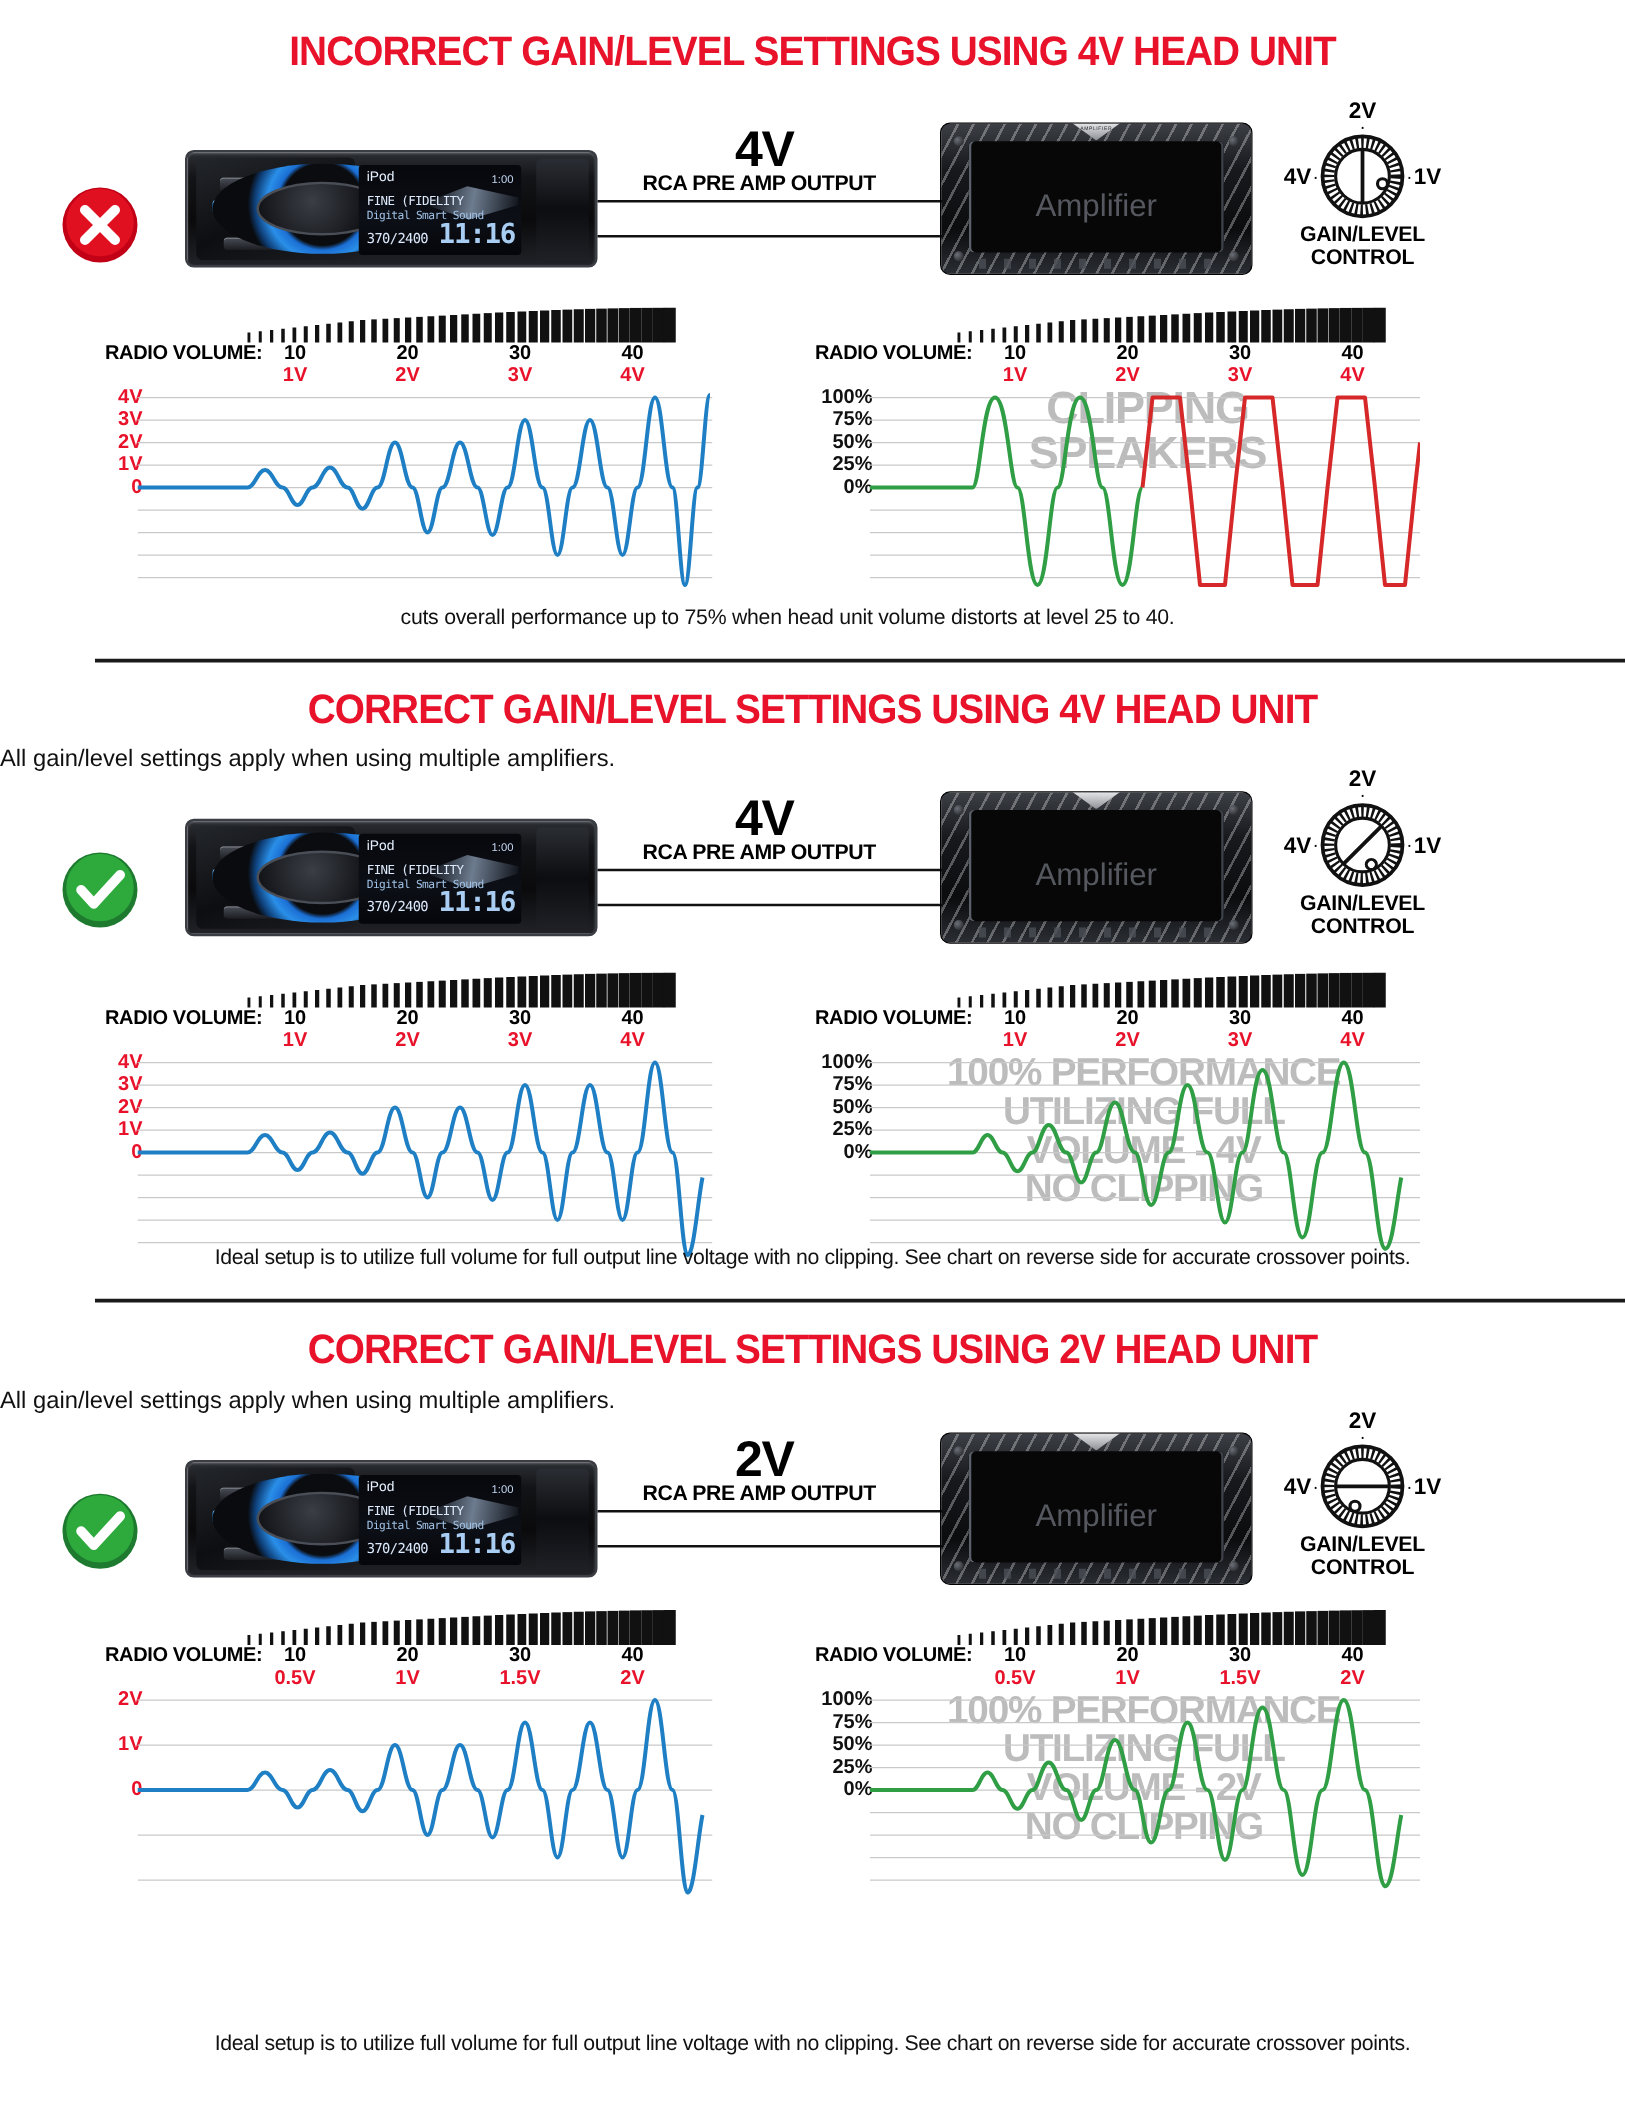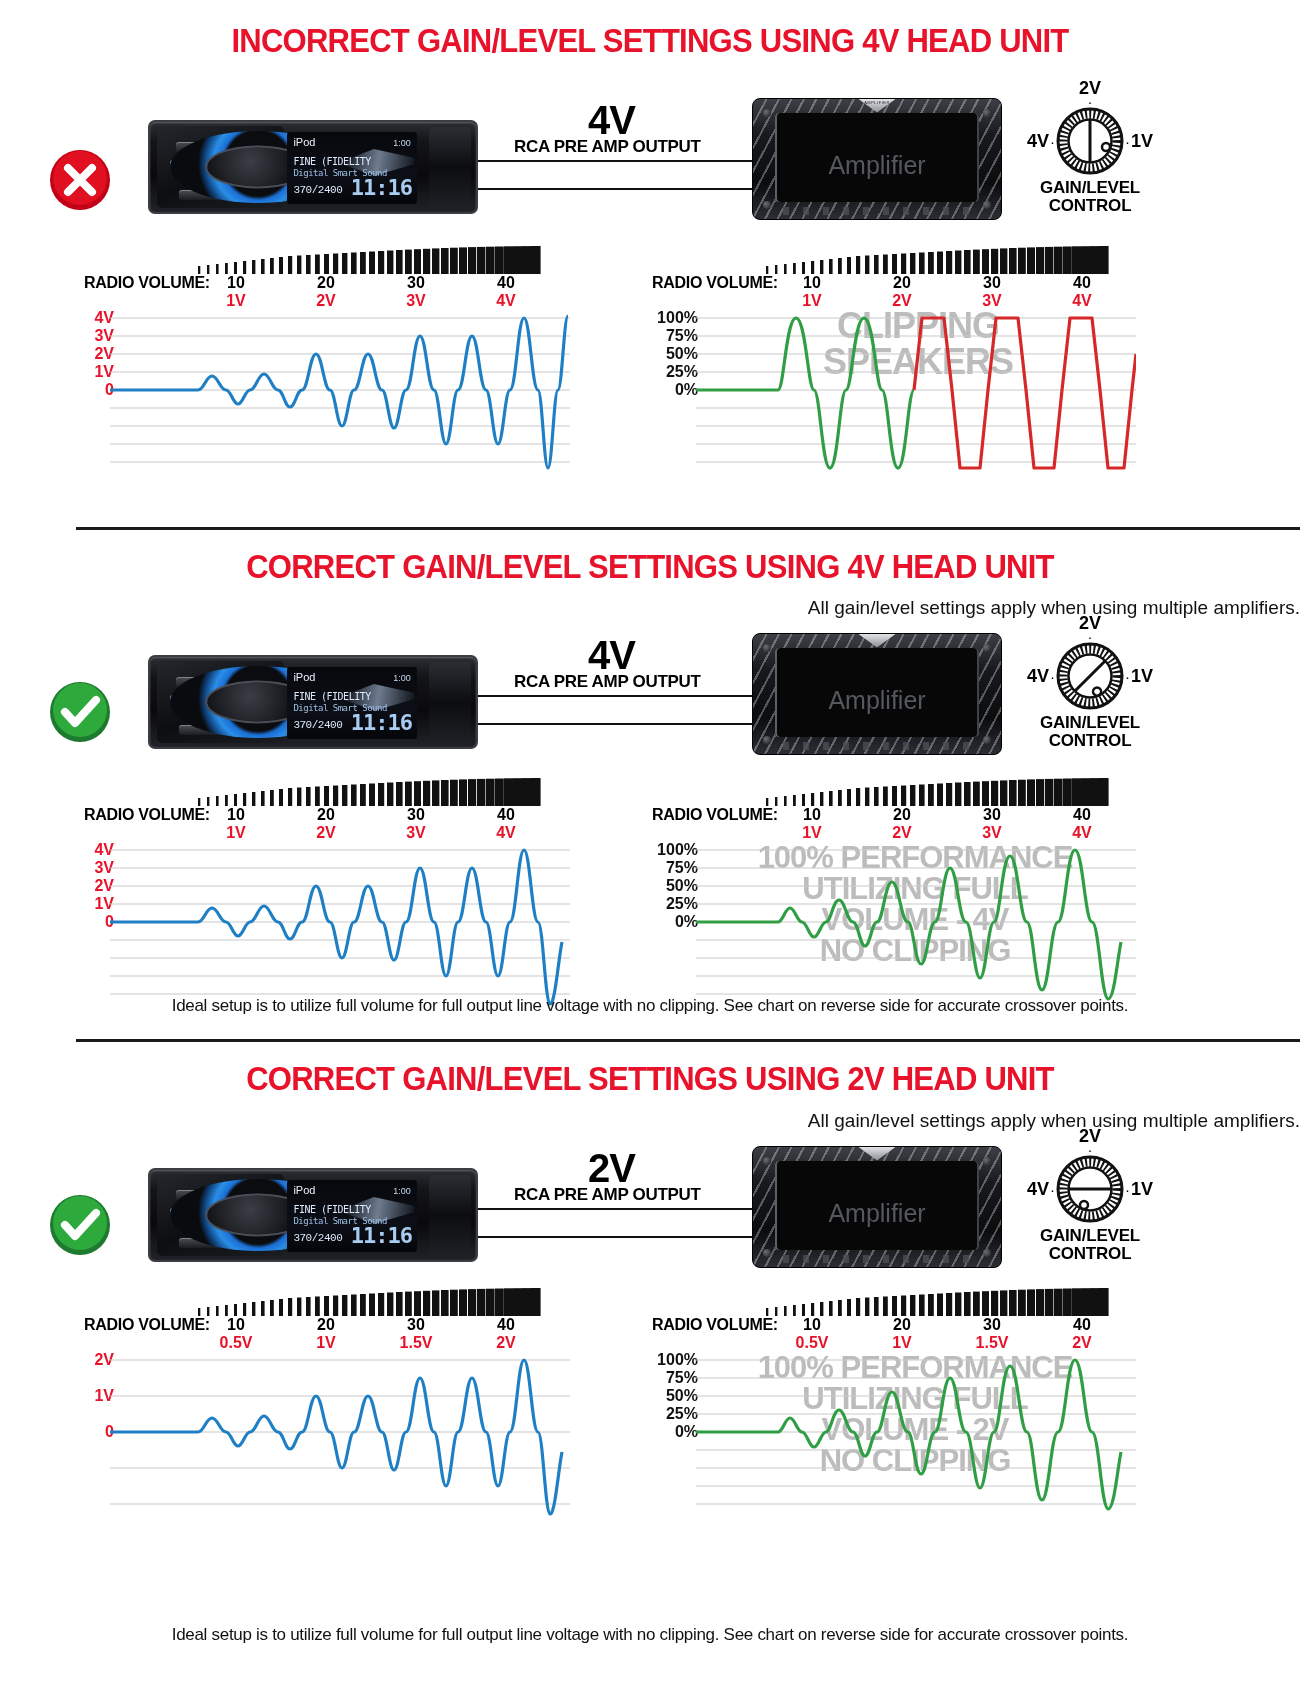--- a/index.html
+++ b/index.html
@@ -16,21 +16,21 @@
   .section-title {
     text-align: center;
     color: #e8122a;
     font-weight: bold;
     font-size: 33px;
     letter-spacing: -0.8px;
     font-stretch: condensed;
     transform: scaleX(0.94);
   }
   .subtitle {
-    text-align: right;
+    text-align: left;
     font-size: 19px;
     color: #111;
   }
 
   
   .divider {
     height: 3px; background: #1a1a1a;
     margin: 0 38px;
   }
 
@@ -75,21 +75,21 @@
   .hu-screen {
     position: absolute; left: 42%; top: 11%; width: 40%; height: 80%;
     background: linear-gradient(180deg,#07080c,#0c0f16 60%,#05060a);
     border-radius: 3px; overflow: hidden;
   }
   .hu-scr-line { position: absolute; color: #cfe3ff; white-space: nowrap; font-family: "DejaVu Sans Mono", monospace; }
   .hu-scr-ipod { left: 5%; top: 6%; font-size: 11px; color: #e8f1ff; font-family: "Liberation Sans", sans-serif; }
   .hu-scr-100 { right: 5%; top: 8%; font-size: 9px; color: #c3d6f0; font-family: "Liberation Sans", sans-serif; margin-left: 24px; }
   .hu-scr-fine { left: 5%; top: 33%; font-size: 10px; color: #dce9fb; letter-spacing: -0.5px; }
   .hu-scr-dig { left: 5%; top: 50%; font-size: 9px; color: #9fc0e4; letter-spacing: -0.5px; }
-  .hu-scr-freq { left: 5%; top: 72%; font-size: 11px; color: #dbe9fc; letter-spacing: -0.5px; font-family: Liberation Mono, monospace; }
+  .hu-scr-freq { left: 5%; top: 72%; font-size: 11px; color: #dbe9fc; letter-spacing: -0.5px; }
   .hu-scr-time {
     right: 4%; bottom: 6%; font-size: 22px; color: #a9cdf2; font-weight: bold;
     font-family: "DejaVu Sans Mono", monospace; letter-spacing: -1px;
   }
   .hu-scr-wave {
     position: absolute; left: 44%; top: 22%; width: 54%; height: 42%;
     background: linear-gradient(100deg, rgba(255,255,255,0) 0%, rgba(190,215,245,.55) 48%, rgba(255,255,255,0) 100%);
     clip-path: polygon(0% 42%, 42% 4%, 100% 34%, 100% 54%, 44% 92%, 0% 58%);
   }
   .hu-right {
@@ -447,20 +447,21 @@
                  C192,80 194,158 202,158 C210,158 212,80 218,80" fill="none" stroke="#2f9e44" stroke-width="3.2" stroke-linejoin="round"></path>
 
         <path d="M218,80 L226,8 L248,8 L256,80 L264,158 L284,158 L292,80
                  L300,8 L322,8 L330,80 L338,158 L358,158 L366,80
                  L374,8 L396,8 L404,80 L412,158 L428,158 L436,80 L440,44" fill="none" stroke="#d62828" stroke-width="3.2" stroke-linejoin="round"></path>
       </svg>
     </div>
 
     <div class="caption" style="left:100px;top:460px;width:1060px;">
       <br>
+      <span>cuts overall performance up to 75% when head unit volume distorts at level 25 to 40.</span>
     </div>
   </div>
 
   <div class="divider" style="position:absolute;left:38px;top:527px;width:1224px;"></div>
 
   <div>
 
     <div class="section-title" style="position:absolute;left:0;top:548px;width:1300px;">CORRECT GAIN/LEVEL SETTINGS USING 4V HEAD UNIT</div>
     <div class="subtitle" style="position:absolute;left:0;top:597px;width:1300px;">All gain/level settings apply when using multiple amplifiers.</div>
 

